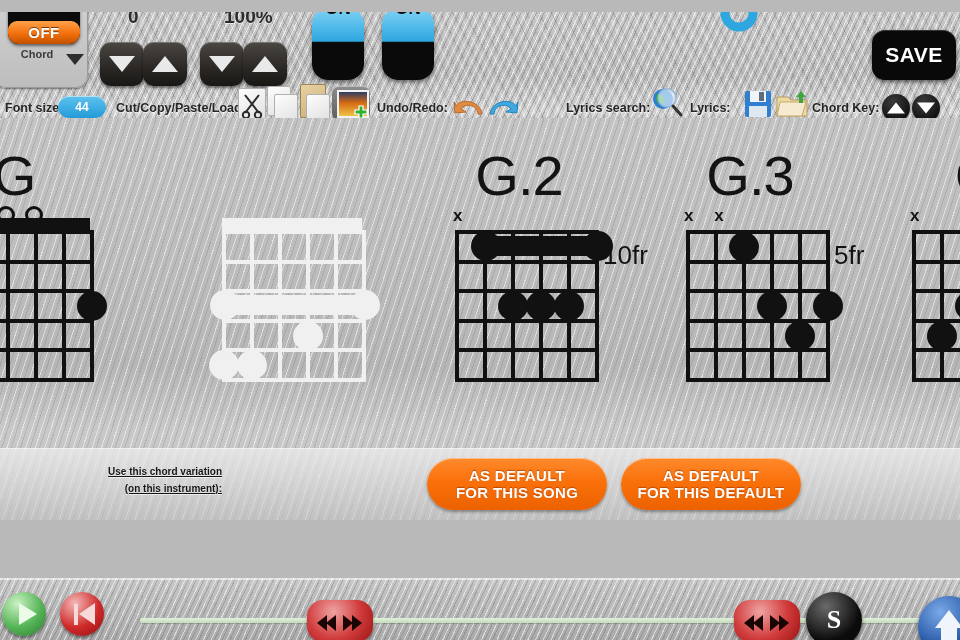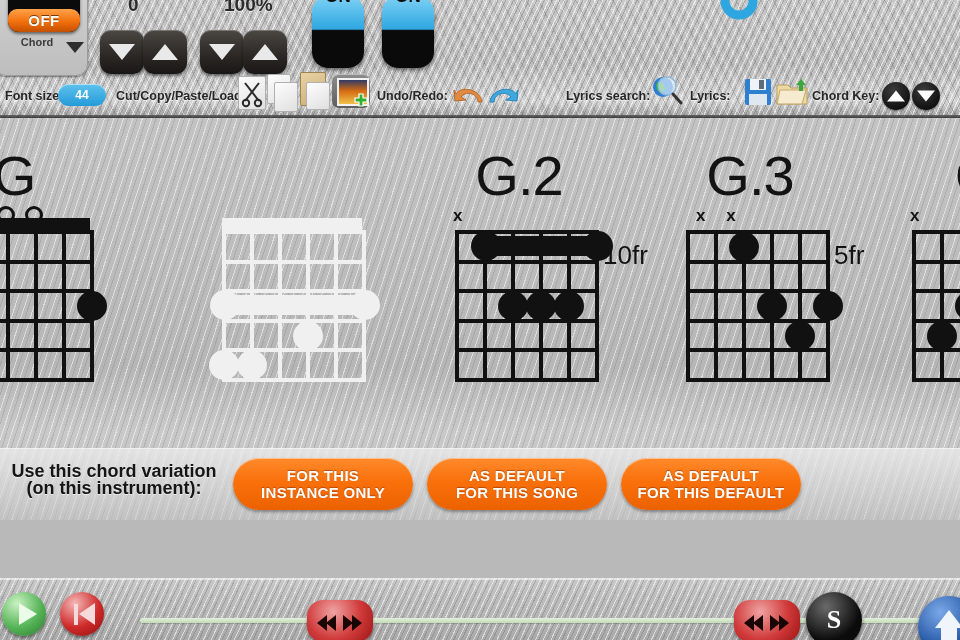--- a/index.html
+++ b/index.html
@@ -19,21 +19,21 @@
         rgba(255,255,255,0.0) 4px, rgba(255,255,255,0.0) 7px),
       repeating-linear-gradient(63deg,
         rgba(255,255,255,0.32) 0px, rgba(255,255,255,0.32) 1px,
         rgba(0,0,0,0.0) 1px, rgba(0,0,0,0.0) 5px,
         rgba(70,70,70,0.16) 5px, rgba(70,70,70,0.16) 6px,
         rgba(0,0,0,0.0) 6px, rgba(0,0,0,0.0) 11px),
       linear-gradient(180deg,#cdcdcd 0%,#b3b3b3 40%,#c6c6c6 70%,#aaaaaa 100%);
   }
 
   
-  #toolbar{position:absolute;left:0;top:0;width:960px;height:118px;overflow:hidden;}
+  #toolbar{position:absolute;left:0;top:12px;width:960px;height:118px;overflow:hidden;}
   #toolbar .metal{
     background:
       repeating-linear-gradient(115deg,
         rgba(255,255,255,0.6) 0px, rgba(255,255,255,0.6) 1px,
         rgba(255,255,255,0) 1px, rgba(255,255,255,0) 3px,
         rgba(80,80,80,0.3) 3px, rgba(80,80,80,0.3) 4px,
         rgba(255,255,255,0) 4px, rgba(255,255,255,0) 7px),
       repeating-linear-gradient(63deg,
         rgba(255,255,255,0.35) 0px, rgba(255,255,255,0.35) 1px,
         rgba(0,0,0,0) 1px, rgba(0,0,0,0) 5px,
@@ -139,23 +139,23 @@
   .dot{position:absolute;border-radius:50%;background:#111;}
   .chord.sel .dot{background:#f0f0f0;}
   .open{position:absolute;border-radius:50%;border:3px solid #111;box-sizing:border-box;}
   .barre{position:absolute;background:#111;border-radius:9px;}
   .chord.sel .barre{background:#f0f0f0;}
 
   
   #dlg-actions{position:absolute;left:0;top:330px;width:960px;height:72px;
     background:linear-gradient(180deg,rgba(236,236,236,.78),rgba(196,196,196,.55));
     border-top:1px solid rgba(255,255,255,.75);}
-  #use-label{position:absolute;left:6px;top:14px;width:216px;text-align:center;
-    font-size:18px;font-weight:bold;color:#151515;line-height:17px;
-    text-shadow:0 1px 0 rgba(255,255,255,.6);}
+  #use-label{position:absolute;left:6px;top:14px;width:216px;text-align:right;
+    font-size:10px;font-weight:bold;color:#151515;line-height:17px;
+    text-shadow:0 1px 0 rgba(255,255,255,.6);text-decoration:underline;}
   .orange-btn{position:absolute;top:9px;height:52px;border-radius:26px;
     background:linear-gradient(180deg,#ff8a2b 0%,#f96f09 48%,#ec6200 100%);
     box-shadow:0 2px 3px rgba(0,0,0,.35), inset 0 1px 0 rgba(255,255,255,.45);
     color:#fff;font-weight:bold;font-size:15px;line-height:17px;text-align:center;
     display:flex;align-items:center;justify-content:center;
     text-shadow:0 -1px 1px rgba(140,50,0,.6);letter-spacing:.3px;}
   #close-btn{position:absolute;top:9px;left:812px;width:142px;height:52px;border-radius:26px;
     background:linear-gradient(180deg,#f6f6f6,#dcdcdc);
     box-shadow:0 2px 3px rgba(0,0,0,.3), inset 0 1px 0 rgba(255,255,255,.9);
     color:#151515;font-weight:bold;font-size:17px;line-height:52px;text-align:center;
@@ -246,20 +246,21 @@
   </div>
   <div class="onoff" style="left:382px;top:-4px;">
     <div class="on-lbl">ON</div>
   </div>
 
   <svg class="logo-g" viewBox="0 0 70 62">
     <path d="M12 14 a13 13 0 1 1 13 13" fill="none" stroke="#ee6a16" stroke-width="9" stroke-linecap="round"></path>
     <path d="M41 -6 L41 34 a14 14 0 0 1 -28 2" fill="none" stroke="#2ea7e0" stroke-width="9" stroke-linecap="round"></path>
   </svg>
 
+  <div class="blk-btn" style="left:872px;top:18px;width:84px;">SAVE</div>
 
   <div class="tb-lbl" style="left:5px;top:89px;">Font size:</div>
   <div class="fontsize-pill">44</div>
   <div class="tb-lbl" style="left:116px;top:89px;">Cut/Copy/Paste/Load:</div>
 
   <div class="ic paper" style="left:238px;top:76px;width:26px;height:32px;border-radius:2px;">
     <svg viewBox="0 0 26 32" width="26" height="32">
         <g stroke="#2b2b2b" stroke-width="2" fill="none">
       <line x1="6" y1="6" x2="20" y2="24"></line>
           <line x1="20" y1="6" x2="6" y2="24"></line>
@@ -384,21 +385,21 @@
           <div class="dot" style="left: 16px; top: 0.8px; width: 30px; height: 30px;"></div>
           <div class="dot" style="left: 128px; top: 0.8px; width: 30px; height: 30px;"></div>
           <div class="dot" style="left: 43px; top: 61px; width: 30px; height: 30px;"></div>
           <div class="dot" style="left: 71px; top: 61px; width: 30px; height: 30px;"></div>
           <div class="dot" style="left: 99px; top: 61px; width: 30px; height: 30px;"></div>
         </div>
         <div class="fretlbl" style="left: 148px; top: 92px;">10fr</div>
       </div>
       <div class="chord" style="left: 686px; width: 230px;">
         <div class="cname" style="left: 64px; transform: translateX(-50%);">G.3</div>
-        <div class="muted" style="left: -2px; top: 58px; letter-spacing: 8px; margin-left: 12px;">x x</div>
+        <div class="muted" style="left: -2px; top: 58px; letter-spacing: 8px;">x x</div>
         <div class="grid" style="left: 0px; top: 82px; width: 140px; height: 148px;">
           <div class="ln" style="left: 0px; top: 0px; width: 140px; height: 4px;"></div>
           <div class="ln" style="left: 0px; top: 29.6px; width: 140px; height: 4px;"></div>
           <div class="ln" style="left: 0px; top: 59.2px; width: 140px; height: 4px;"></div>
           <div class="ln" style="left: 0px; top: 88.8px; width: 140px; height: 4px;"></div>
           <div class="ln" style="left: 0px; top: 118.4px; width: 140px; height: 4px;"></div>
           <div class="ln" style="left: 0px; top: 148px; width: 140px; height: 4px;"></div>
           <div class="ln" style="left: 0px; top: 0px; width: 4px; height: 152px;"></div>
           <div class="ln" style="left: 28px; top: 0px; width: 4px; height: 152px;"></div>
           <div class="ln" style="left: 56px; top: 0px; width: 4px; height: 152px;"></div>
@@ -428,24 +429,20 @@
           <div class="dot" style="left: 15px; top: 90.6px; width: 30px; height: 30px;"></div>
         </div>
       </div>
     </div>
 
   <div id="dlg-actions">
     <div id="use-label">
       <span>Use this chord variation</span><br>
       <span>(on this instrument):</span>
     </div>
-    <div class="orange-btn" style="left:233px;width:180px;">
-      <div><span>FOR THIS</span><br>
-      <span>INSTANCE ONLY</span></div>
-    </div>
     <div class="orange-btn" style="left:427px;width:180px;">
       <div><span>AS DEFAULT</span><br>
       <span>FOR THIS SONG</span></div>
     </div>
     <div class="orange-btn" style="left:621px;width:180px;">
       <div><span>AS DEFAULT</span><br>
       <span>FOR THIS DEFAULT</span></div>
     </div>
   </div>
 </div>

